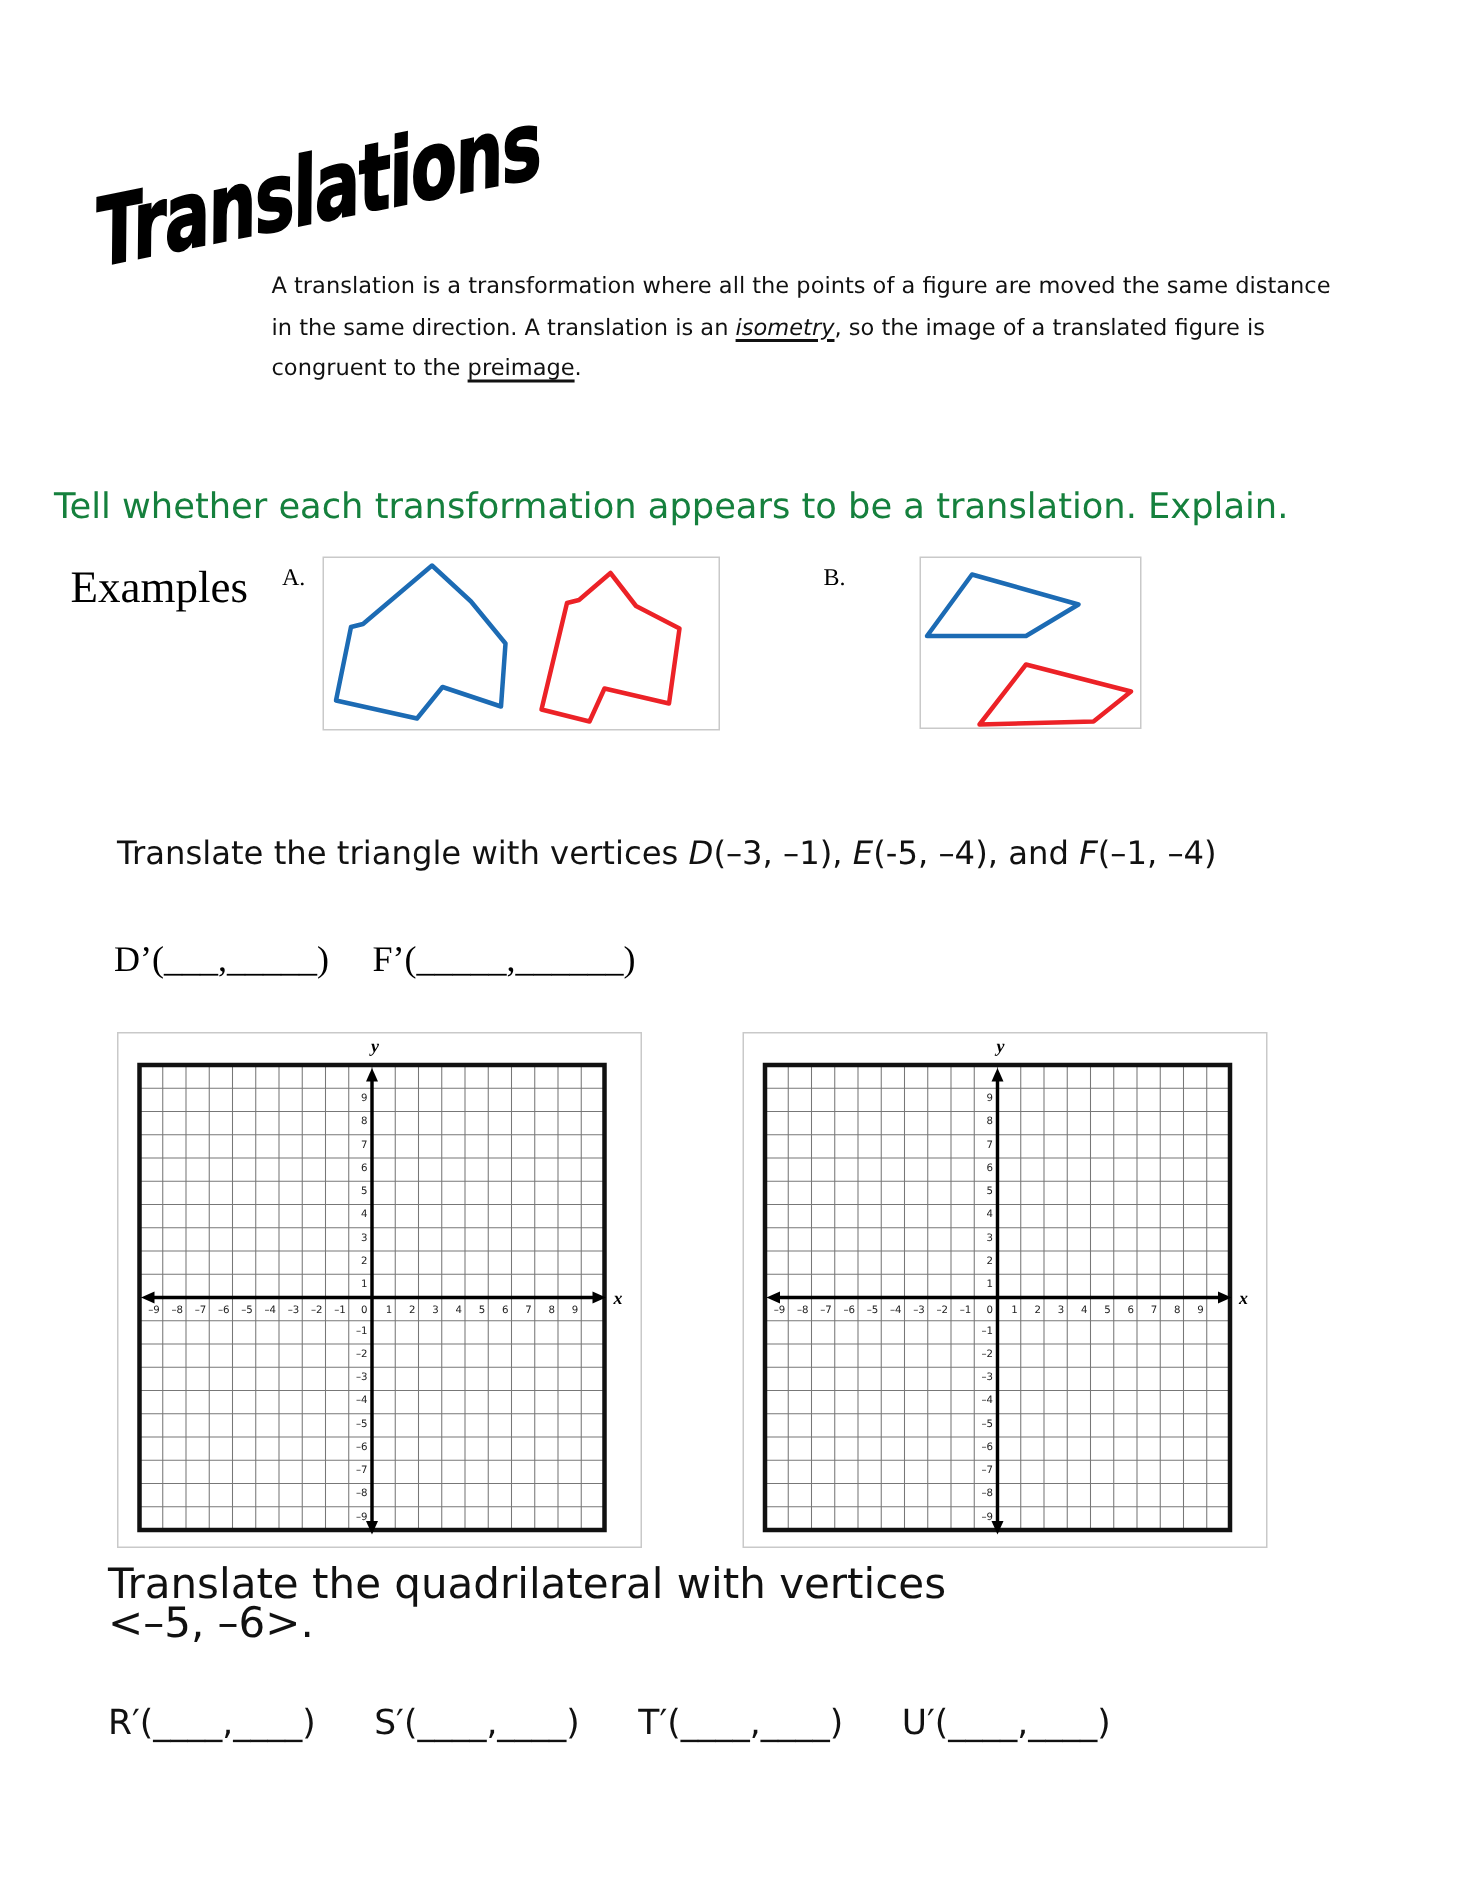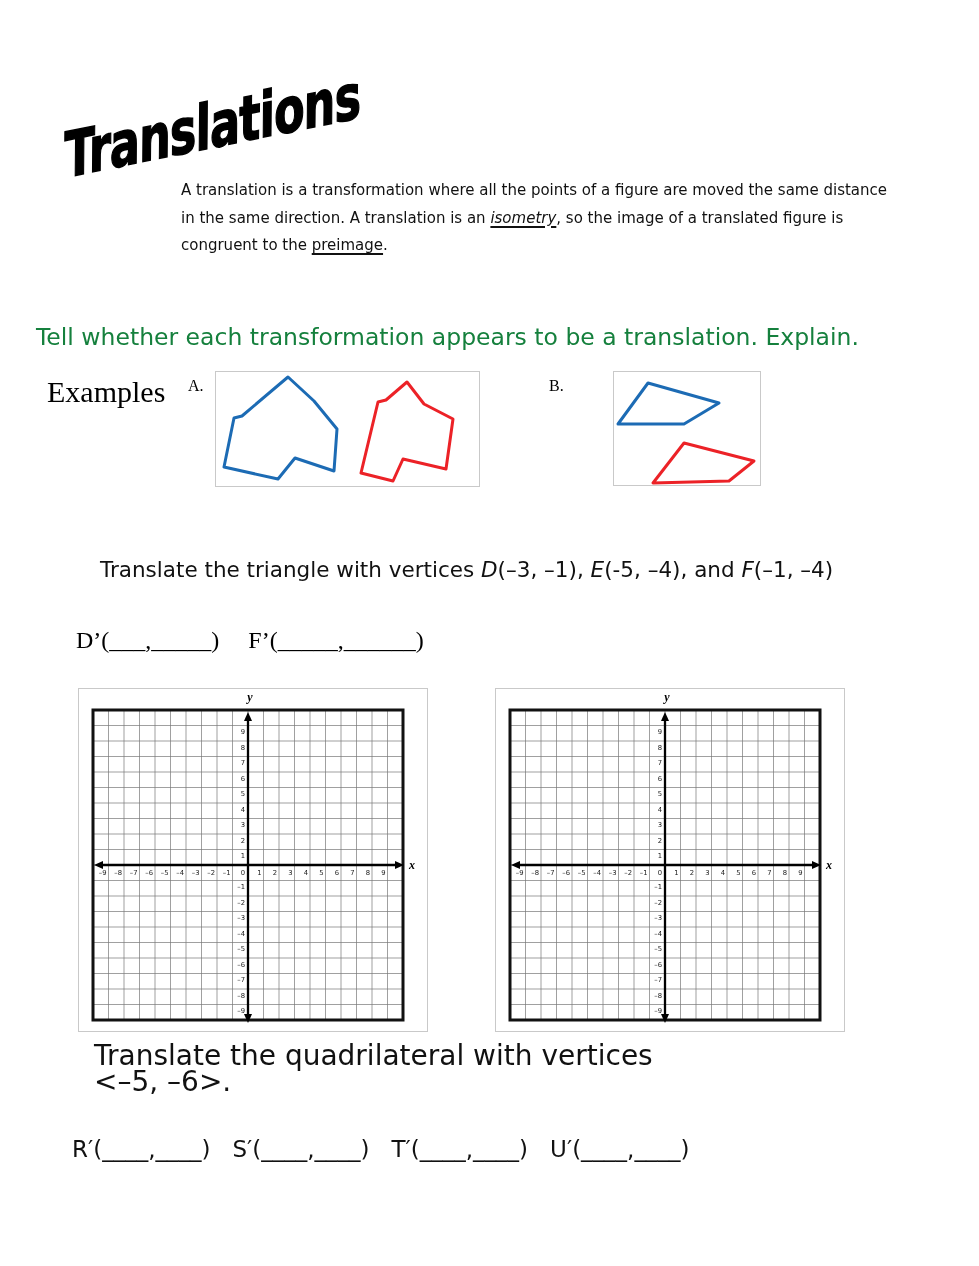--- a/index.html
+++ b/index.html
@@ -27,28 +27,28 @@
   .examples-heading{
     left:47px;top:375px;font-family:"Liberation Serif",serif;font-size:30px;color:#000;
   }
   .ex-label{
     font-family:"Liberation Serif",serif;font-size:16px;color:#000;
   }
   .ex-box{
     background:#fff;border:1px solid #c9c9c9;
   }
   .problem{
-    font-size:21.5px;line-height:25.5px;color:#111;margin-left:22px;
+    font-size:21.5px;line-height:25.5px;color:#111;
   }
   .answers-serif{
     left:76px;top:627px;display:flex;gap:29px;
     font-family:"Liberation Serif",serif;font-size:24px;color:#000;white-space:nowrap;text-align:right;
   }
   .answers-sans{
-    left:72px;top:1136px;display:flex;gap:22px;
+    left:72px;top:1136px;display:flex;gap:39px;
     font-size:23px;color:#111;white-space:nowrap;
   }
   .grid-box{
     width:348px;height:342px;border:1px solid #c9c9c9;background:#fff;
   }
   .u{text-decoration:underline;text-underline-offset:3px;text-decoration-thickness:1.5px;}
   .i{font-style:italic;}
 </style>
 </head>
 <body>

